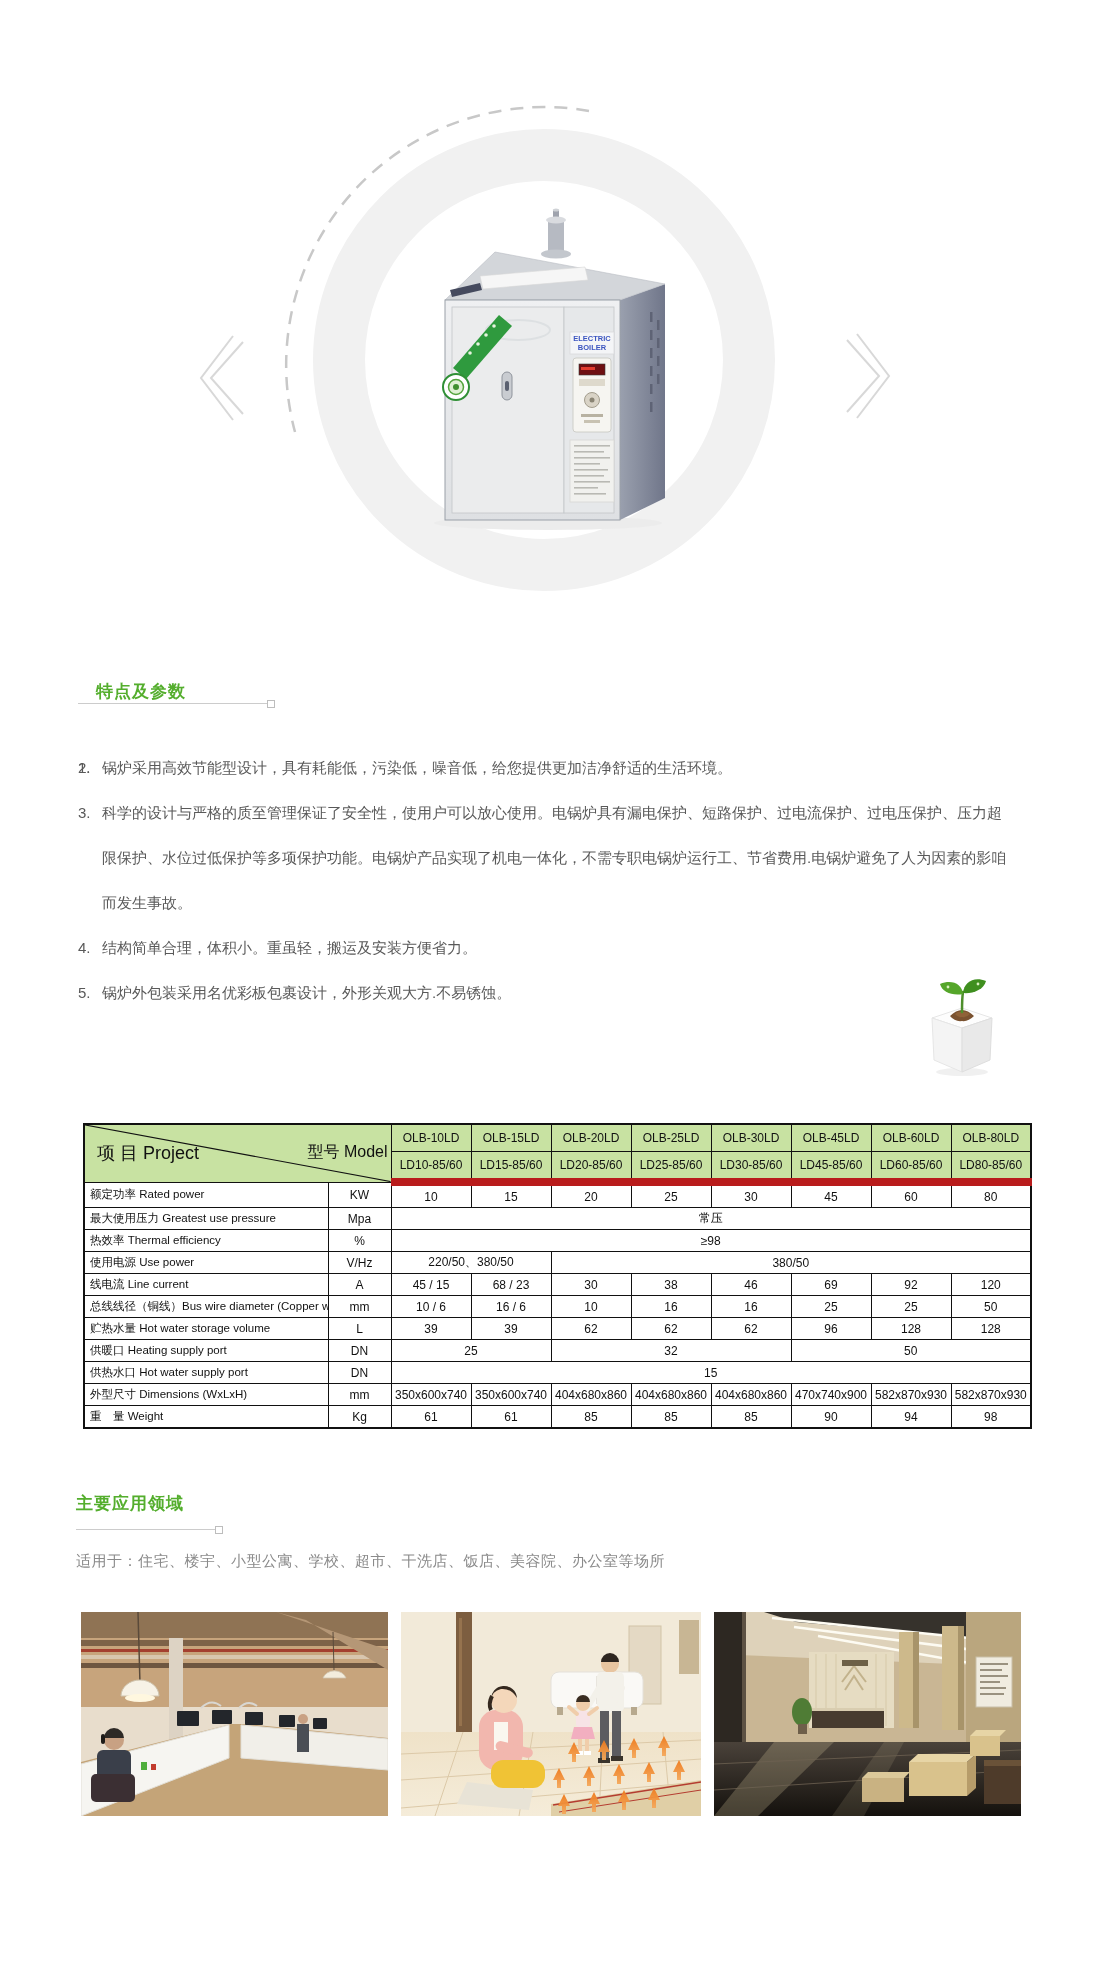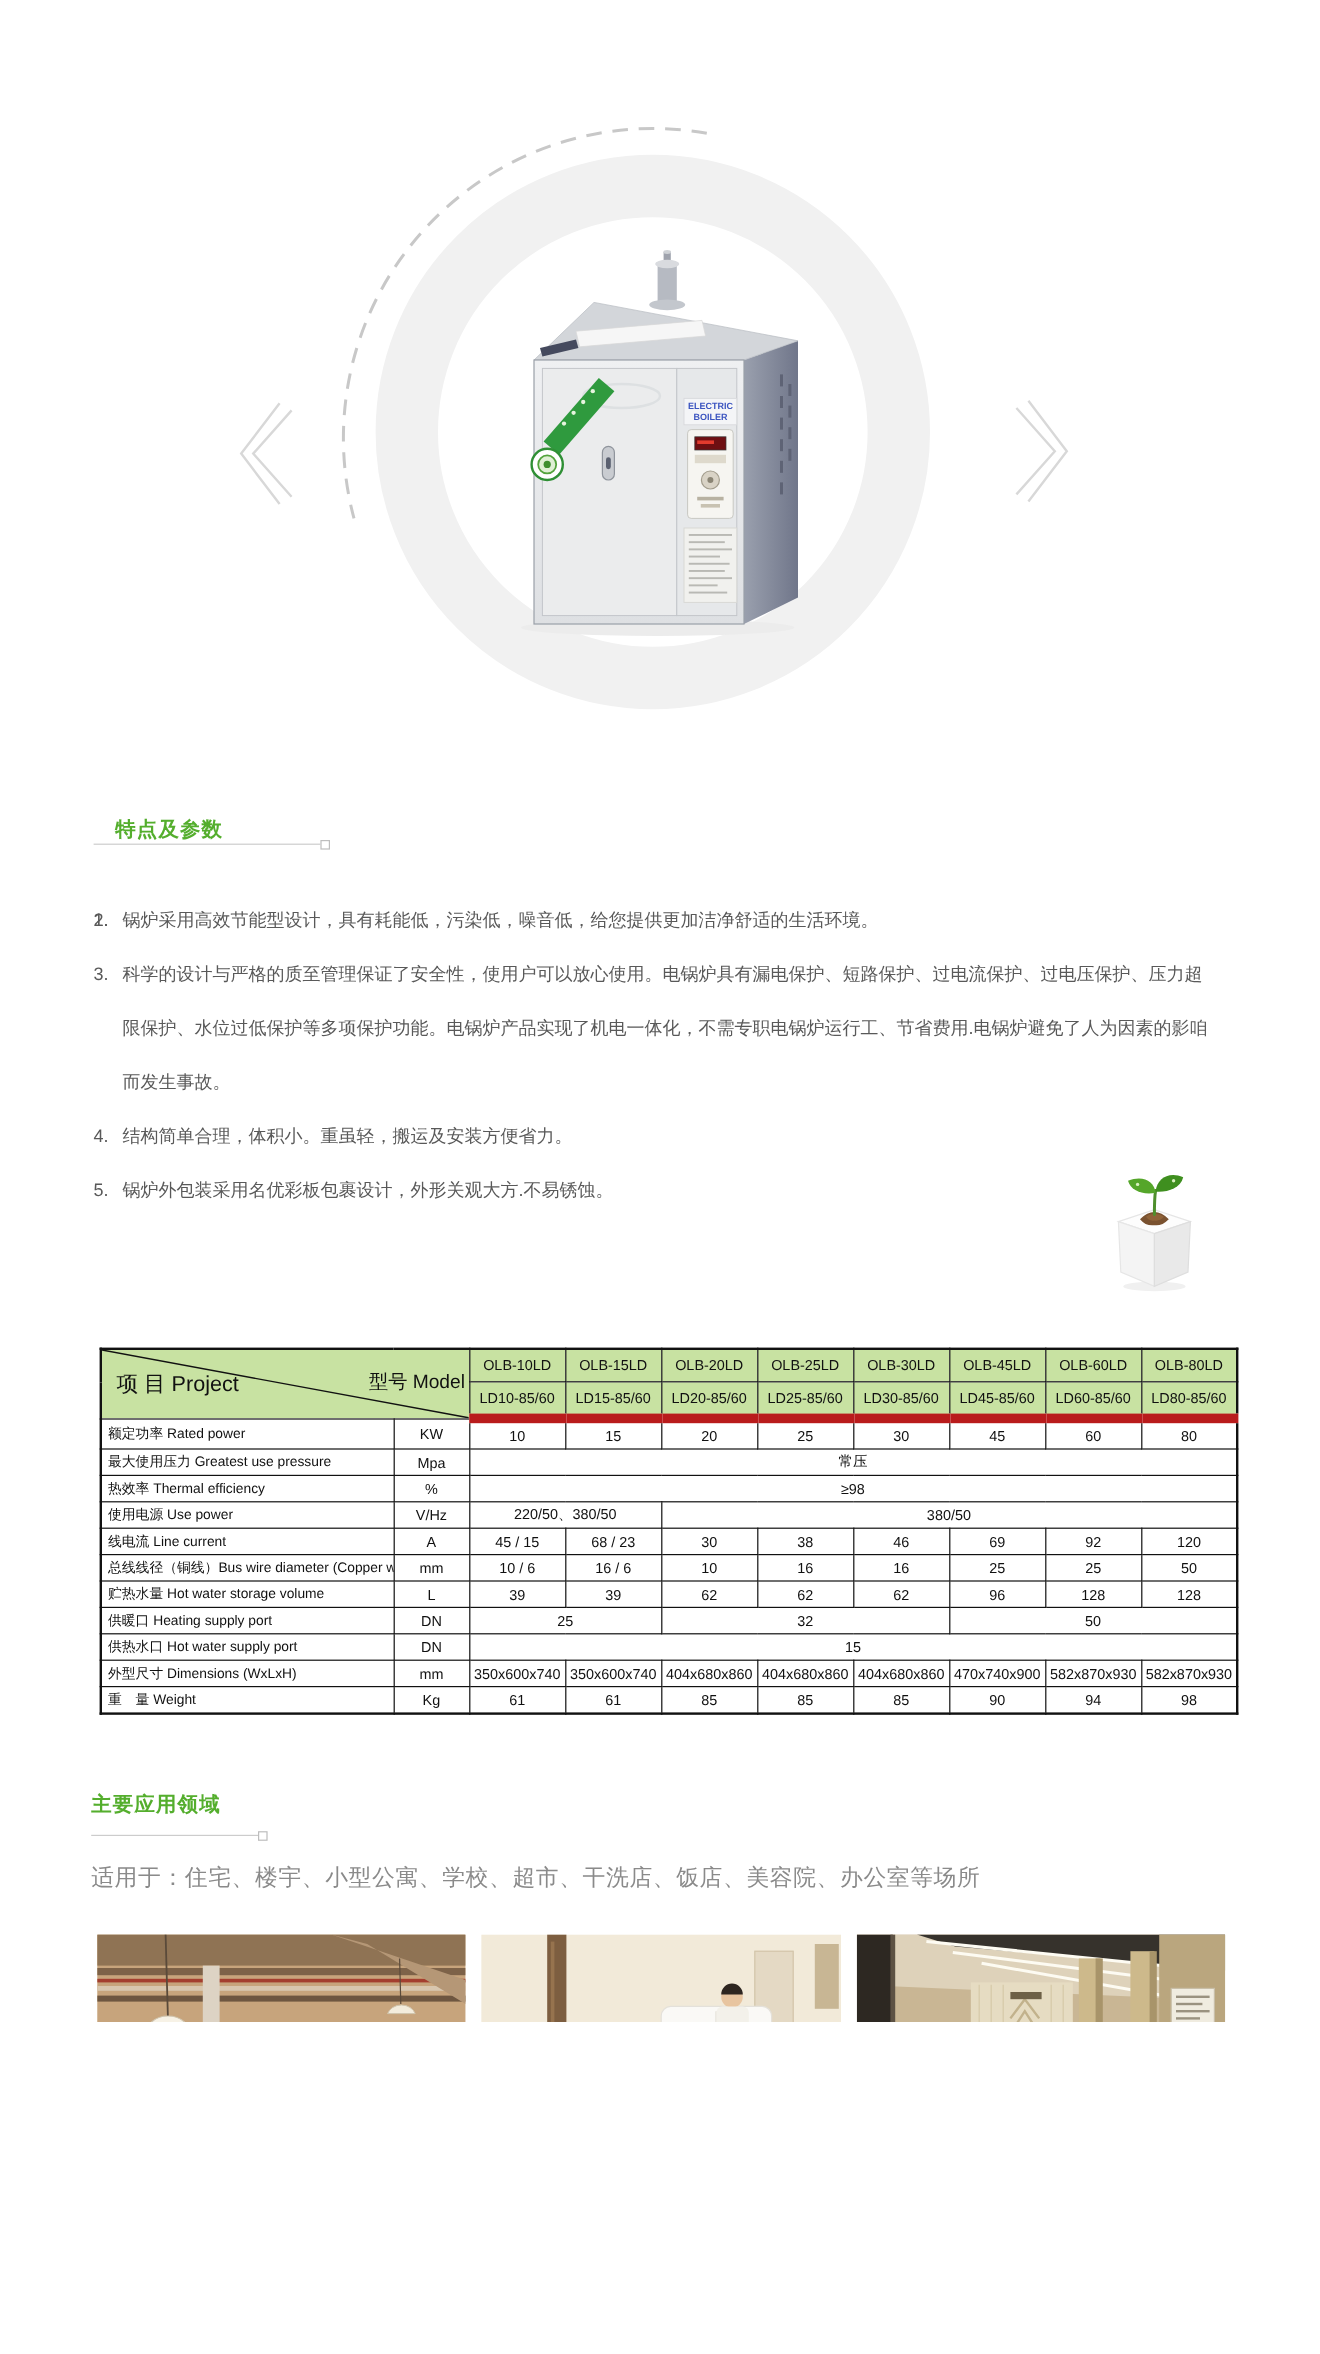--- a/index.html
+++ b/index.html
@@ -1,16 +1,16 @@
 <!DOCTYPE html>
 <html><head>
 <meta charset="utf-8">
 <style>
   html,body{margin:0;padding:0;background:#fff;}
-  #page{position:relative;width:1100px;height:1685px;background:#fff;overflow:hidden;
+  #page{position:relative;width:1100px;height:1962px;background:#fff;overflow:hidden;
         font-family:"Liberation Sans","DejaVu Sans",sans-serif;}
 
   
   #hero-svg{position:absolute;left:150px;top:100px;width:800px;height:500px;}
   .arrow-btn{position:absolute;width:52px;height:92px;background:none;border:none;padding:0;cursor:pointer;}
   #prev-btn{left:193px;top:332px;}
   #next-btn{left:845px;top:330px;}
 
   
   .sec-title{position:absolute;font-size:17px;font-weight:bold;color:#54ae2d;letter-spacing:1px;}
@@ -34,21 +34,21 @@
   #spec-table thead th{background:#c8e2a2;height:26px;}
   #spec-table thead tr:last-child th{border-bottom:8px solid #b91c1c;}
   #spec-table .model-name,#spec-table .model-code{display:block;line-height:26px;}
   #spec-table td.lbl{text-align:left;padding-left:5px;font-size:11.5px;white-space:nowrap;}
   #diag-cell{position:relative;background:#c8e2a2;}
   #diag-cell svg{position:absolute;left:0;top:0;width:100%;height:100%;}
   #diag-cell .proj{position:absolute;left:12px;top:50%;transform:translateY(-50%);font-size:18px;}
   #diag-cell .model{position:absolute;right:3px;top:30%;font-size:16px;}
 
   
-  #app-desc{position:absolute;left:76px;top:1552px;font-size:19px;color:#8a8a8a;letter-spacing:.5px;}
+  #app-desc{position:absolute;left:76px;top:1552px;font-size:15px;color:#8a8a8a;letter-spacing:.5px;}
   #photos{position:absolute;left:81px;top:1612px;display:flex;gap:13px;}
   .photo{width:307px;height:204px;display:block;}
   .photo svg{display:block;width:100%;height:100%;}
 </style>
 </head>
 <body>
 
 <div id="page">
 
   <svg id="hero-svg" viewBox="0 0 800 500">

